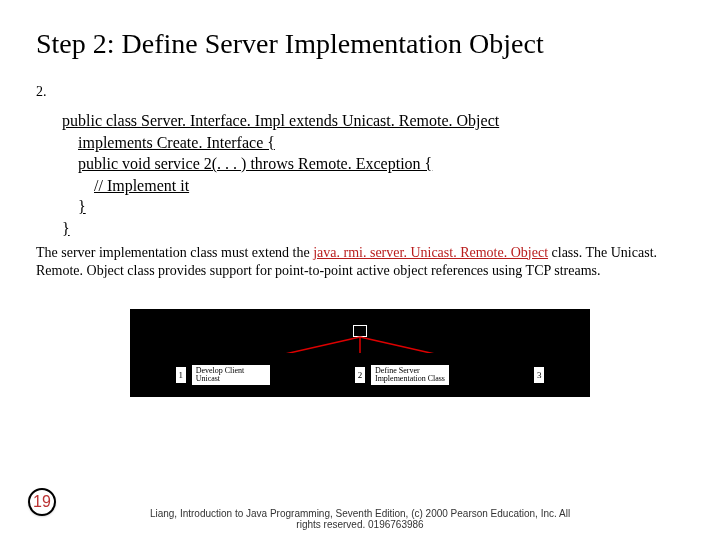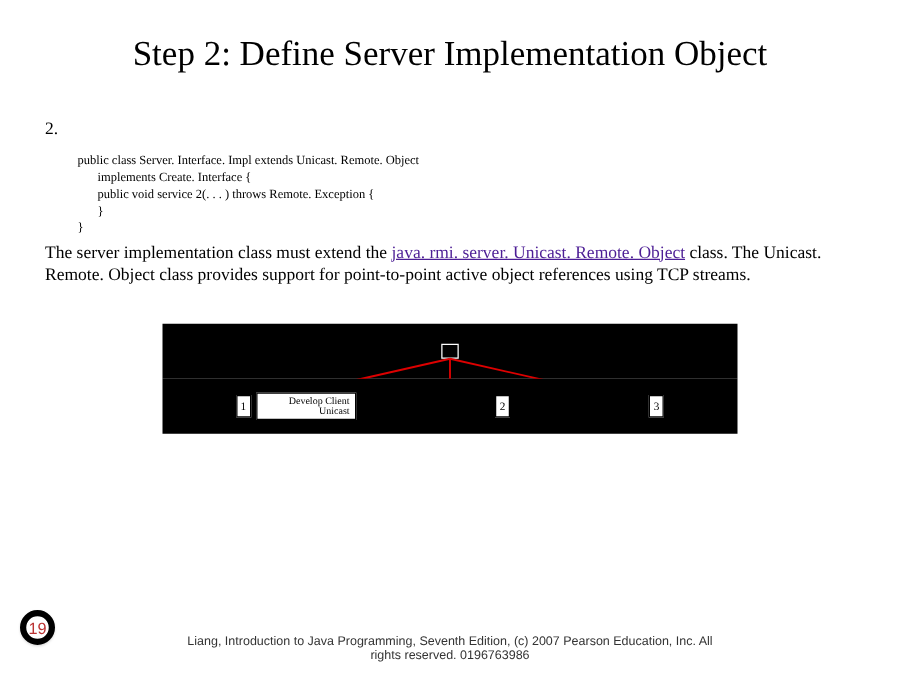--- a/index.html
+++ b/index.html
@@ -1,53 +1,54 @@
 <!DOCTYPE html>
 <html><head>
 <meta charset="utf-8">
 <style>
   * { margin: 0; padding: 0; box-sizing: border-box; }
   html, body { width: 720px; height: 540px; background: #fff; font-family: "Times New Roman", Times, serif; color: #000; }
   .slide { position: relative; width: 720px; height: 540px; padding: 28px 36px 0 36px; }
-  .title { font-size: 28px; font-weight: 400; margin-bottom: 36px; text-align: center; }
+  .title { font-size: 28px; font-weight: 400; margin-bottom: 24px; }
   .list-row { display: flex; gap: 14px; font-size: 14px; margin-bottom: 10px; }
   .list-num { min-width: 14px; }
-  .code-block { font-size: 10px; line-height: 1.35; margin-left: 26px; margin-bottom: 4px; }
+  .code-block { font-size: 16px; line-height: 1.35; margin-left: 26px; margin-bottom: 4px; text-decoration: underline; }
   .code-block .l0 { padding-left: 0; }
   .code-block .l1 { padding-left: 16px; }
   .code-block .l2 { padding-left: 32px; }
   .para { font-size: 14px; line-height: 1.35; }
-  .para a { color: #4c1d95; text-decoration: underline; }
+  .para a { color: #b91c1c; text-decoration: underline; }
   .diagram { margin: 28px auto 0 auto; width: 460px; }
   .dg-top { background: #000; height: 44px; position: relative; display: flex; justify-content: center; align-items: center; }
   .dg-small-box { width: 14px; height: 12px; border: 1px solid #fff; }
   .dg-bottom { background: #000; height: 44px; display: flex; align-items: center; justify-content: space-around; gap: 10px; padding: 0 8px; position: relative; }
   .dg-item { display: flex; align-items: center; gap: 4px; }
   .dg-num { background: #fff; color: #000; font-size: 9px; width: 12px; height: 18px; display: flex; align-items: center; justify-content: center; border: 1px solid #000; }
-  .dg-label { background: #fff; color: #000; font-size: 8px; line-height: 1.0; padding: 2px 4px; text-align: right; border: 1px solid #000; min-width: 80px; }
+  .dg-label { background: #fff; color: #000; font-size: 8px; line-height: 1.0; padding: 2px 4px; text-align: left; border: 1px solid #000; min-width: 80px; }
   .dg-arrows { position: relative; height: 0; }
   .dg-arrows svg { position: absolute; top: -44px; left: 0; width: 460px; height: 88px; pointer-events: none; }
-  .page-num { position: absolute; left: 16px; bottom: 24px; background: #fff; border: 5px solid #000000; width: 28px; height: 28px; border-radius: 14px; display: flex; align-items: center; justify-content: center; font-family: Arial, sans-serif; font-size: 13px; color: #b33; box-shadow: 0 1px 2px rgba(0,0,0,0.15); }
+  .page-num { position: absolute; left: 28px; bottom: 24px; background: #fff; border: 2px solid #000000; width: 28px; height: 28px; border-radius: 14px; display: flex; align-items: center; justify-content: center; font-family: Arial, sans-serif; font-size: 16px; color: #b33; box-shadow: 0 1px 2px rgba(0,0,0,0.15); }
   .footer { position: absolute; bottom: 10px; left: 0; width: 100%; text-align: center; font-family: Arial, sans-serif; font-size: 10px; color: #333; line-height: 1.1; padding: 0 120px; }
 </style>
 </head>
 <body>
 
 <div class="slide">
 
   <h1 class="title">Step 2: Define Server Implementation Object</h1>
 
   <div class="list-row">
     <div class="list-num">2.</div>
   </div>
 
   <div class="code-block">
     <div class="l0">public class Server. Interface. Impl extends Unicast. Remote. Object</div>
     <div class="l1">implements Create. Interface {</div>
     <div class="l1">public void service 2(. . . ) throws Remote. Exception {</div>
+    <div class="l2">// Implement it</div>
     <div class="l1">}</div>
     <div class="l0">}</div>
   </div>
 
   <div class="para">
     <span>The server implementation class must extend the </span><a href="#">java. rmi. server. Unicast. Remote. Object</a><span> class. The Unicast. Remote. Object class provides support for point-to-point active object references using TCP streams.</span>
   </div>
 
   <div class="diagram">
     <div class="dg-top">
@@ -67,27 +68,30 @@
     </div>
     <div class="dg-bottom">
       <div class="dg-item">
         <div class="dg-num">1</div>
         <div class="dg-label">
           <span>Develop Client</span><br><span>Unicast</span>
         </div>
       </div>
       <div class="dg-item">
         <div class="dg-num">2</div>
+        <div class="dg-label">
+          <span>Define Server</span><br><span>Implementation Class</span>
+        </div>
       </div>
       <div class="dg-item">
         <div class="dg-num">3</div>
       </div>
     </div>
   </div>
 
   <div class="page-num">19</div>
 
   <div class="footer">
-    <span>Liang, Introduction to Java Programming, Seventh Edition, (c) 2007 Pearson Education, Inc. All</span><br>
+    <span>Liang, Introduction to Java Programming, Seventh Edition, (c) 2000 Pearson Education, Inc. All</span><br>
     <span>rights reserved. 0196763986</span>
   </div>
 
 </div>
 
 </body></html>

